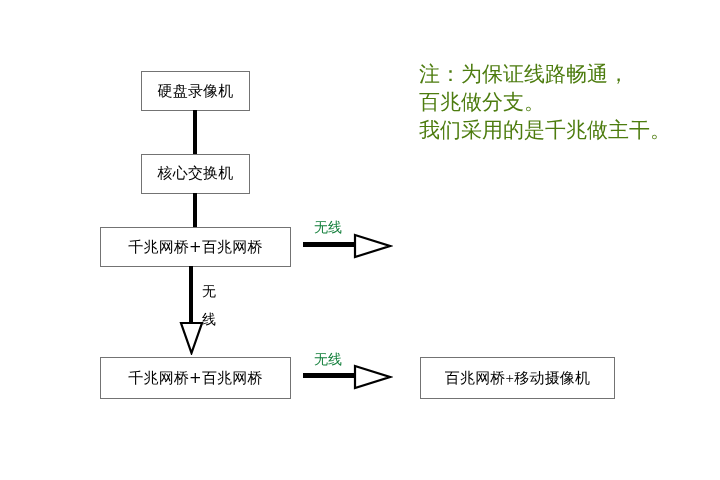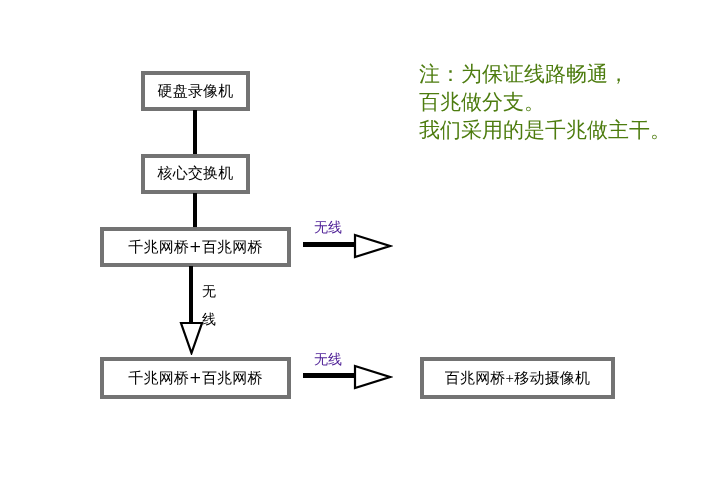--- a/index.html
+++ b/index.html
@@ -15,21 +15,21 @@
   }
   #canvas {
     position: relative;
     width: 720px;
     height: 480px;
     background: #ffffff;
   }
   .node {
     position: absolute;
     box-sizing: border-box;
-    border: 4px solid #737373;
+    border: 1px solid #737373;
     background: #ffffff;
     display: flex;
     align-items: center;
     justify-content: center;
     color: #000000;
     font-size: 15px;
     line-height: 1;
     letter-spacing: 0.2px;
     white-space: nowrap;
   }
@@ -60,21 +60,21 @@
   .harrow {
     position: absolute;
     width: 90px;
     height: 26px;
   }
   .harrow-1 { left: 303px; top: 233px; }
   .harrow-2 { left: 303px; top: 364px; }
 
   .edge-label {
     position: absolute;
-    color: #4c1d95;
+    color: #15803d;
     font-size: 14px;
     line-height: 1;
     white-space: nowrap;
   }
   .edge-label-h1 { left: 314px; top: 220px; }
   .edge-label-h2 { left: 314px; top: 352px; }
 
   .edge-label-v {
     position: absolute;
     left: 200px;

